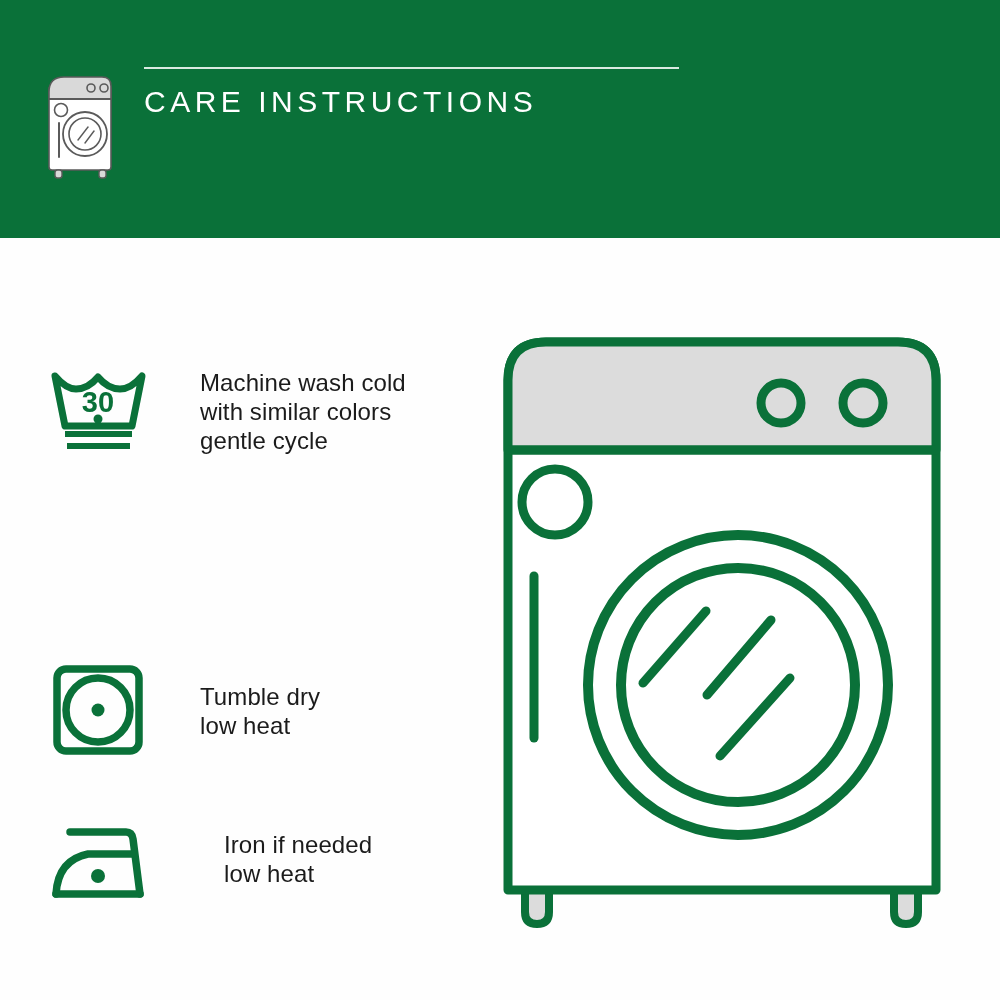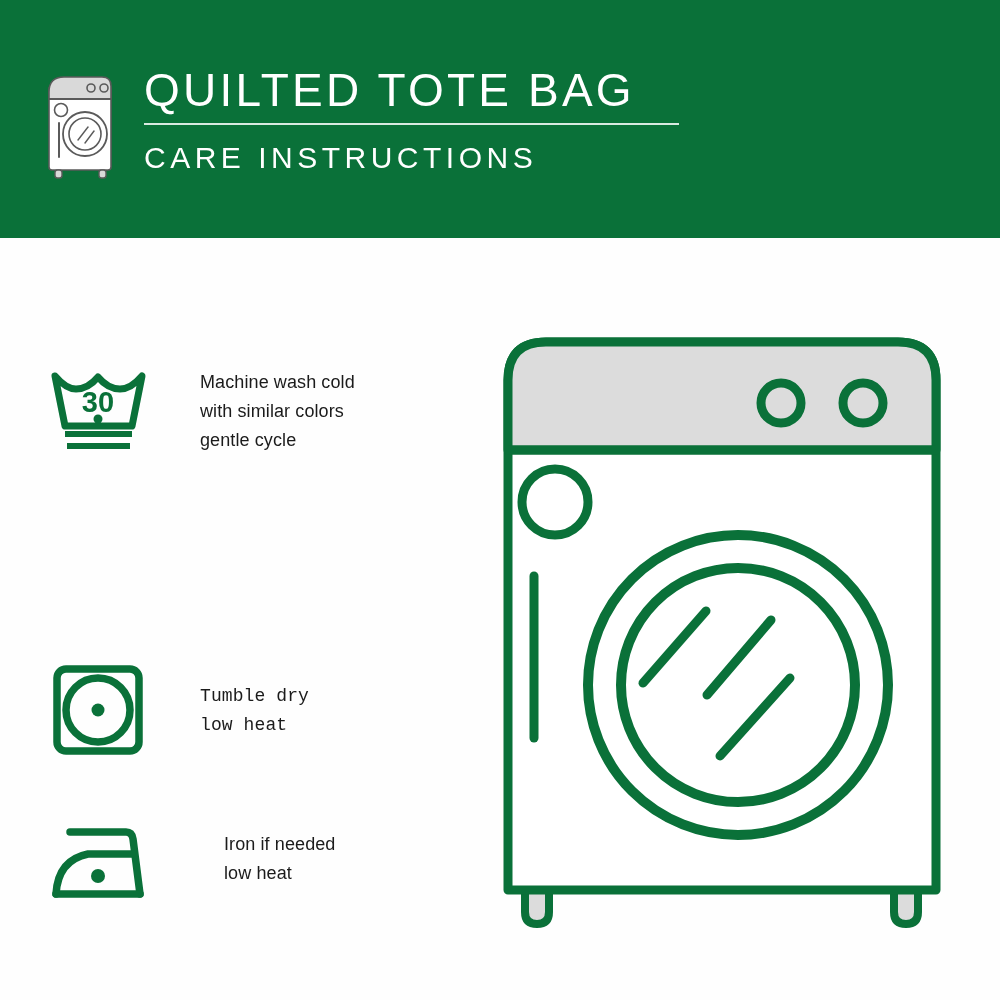--- a/index.html
+++ b/index.html
@@ -79,32 +79,32 @@
   .care-row {
     position: absolute;
     left: 48px;
     display: flex;
     align-items: flex-start;
     width: 430px;
     margin-top: 22px;
   }
   .care-row.r0 { top: 102px; }
   .care-row.r1 { top: 248px; }
-  .care-row.r2 { top: 400px; font-family: Liberation Mono, monospace; }
+  .care-row.r2 { top: 400px; }
   .care-row.r3 { top: 552px; gap: 24px; }
 
   .care-symbol {
     flex: 0 0 auto;
     width: 110px;
     height: 100px;
   }
   .care-text {
     margin-left: 42px;
     color: #1b1b1b;
-    font-size: 18px;
+    font-size: 24px;
     line-height: 29px;
     font-weight: 400;
     letter-spacing: 0.1px;
     padding-top: 14px;
     white-space: pre-line;
   }
   .care-row.r0 .care-text { padding-top: 6px; }
   .care-row.r1 .care-text { padding-top: 22px; }
   .care-row.r2 .care-text { padding-top: 22px; }
   .care-row.r3 .care-text { padding-top: 18px; }
@@ -143,21 +143,20 @@
         <circle cx="41" cy="64" r="22" fill="none" stroke="#5a5a5a" stroke-width="1.8"></circle>
         <circle cx="41" cy="64" r="16" fill="none" stroke="#5a5a5a" stroke-width="1.6"></circle>
         <line x1="34" y1="70" x2="44" y2="57" stroke="#5a5a5a" stroke-width="1.4" stroke-linecap="round"></line>
         <line x1="41" y1="73" x2="50" y2="61" stroke="#5a5a5a" stroke-width="1.4" stroke-linecap="round"></line>
 
         <rect x="11" y="100" width="7" height="8" rx="2.5" fill="#d9d9d9" stroke="#5a5a5a" stroke-width="1.4"></rect>
         <rect x="55" y="100" width="7" height="8" rx="2.5" fill="#d9d9d9" stroke="#5a5a5a" stroke-width="1.4"></rect>
       </svg>
 
       <div class="header-titles">
-        <div class="title-line1">QUILTED TOTE BAG</div>
         <div class="title-divider"></div>
         <div class="title-line2">CARE INSTRUCTIONS</div>
       </div>
     </div>
   </div>
 
   <div class="care-list">
 
     <div class="care-row r0">
       <svg class="care-symbol" viewBox="0 0 110 100">

